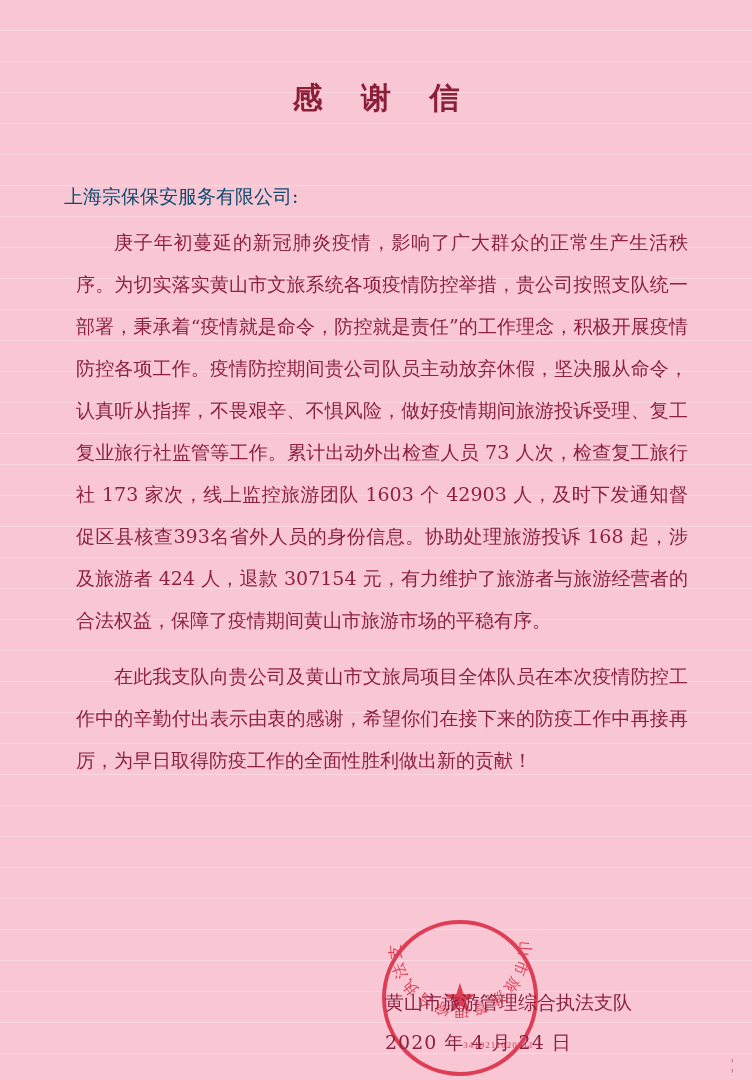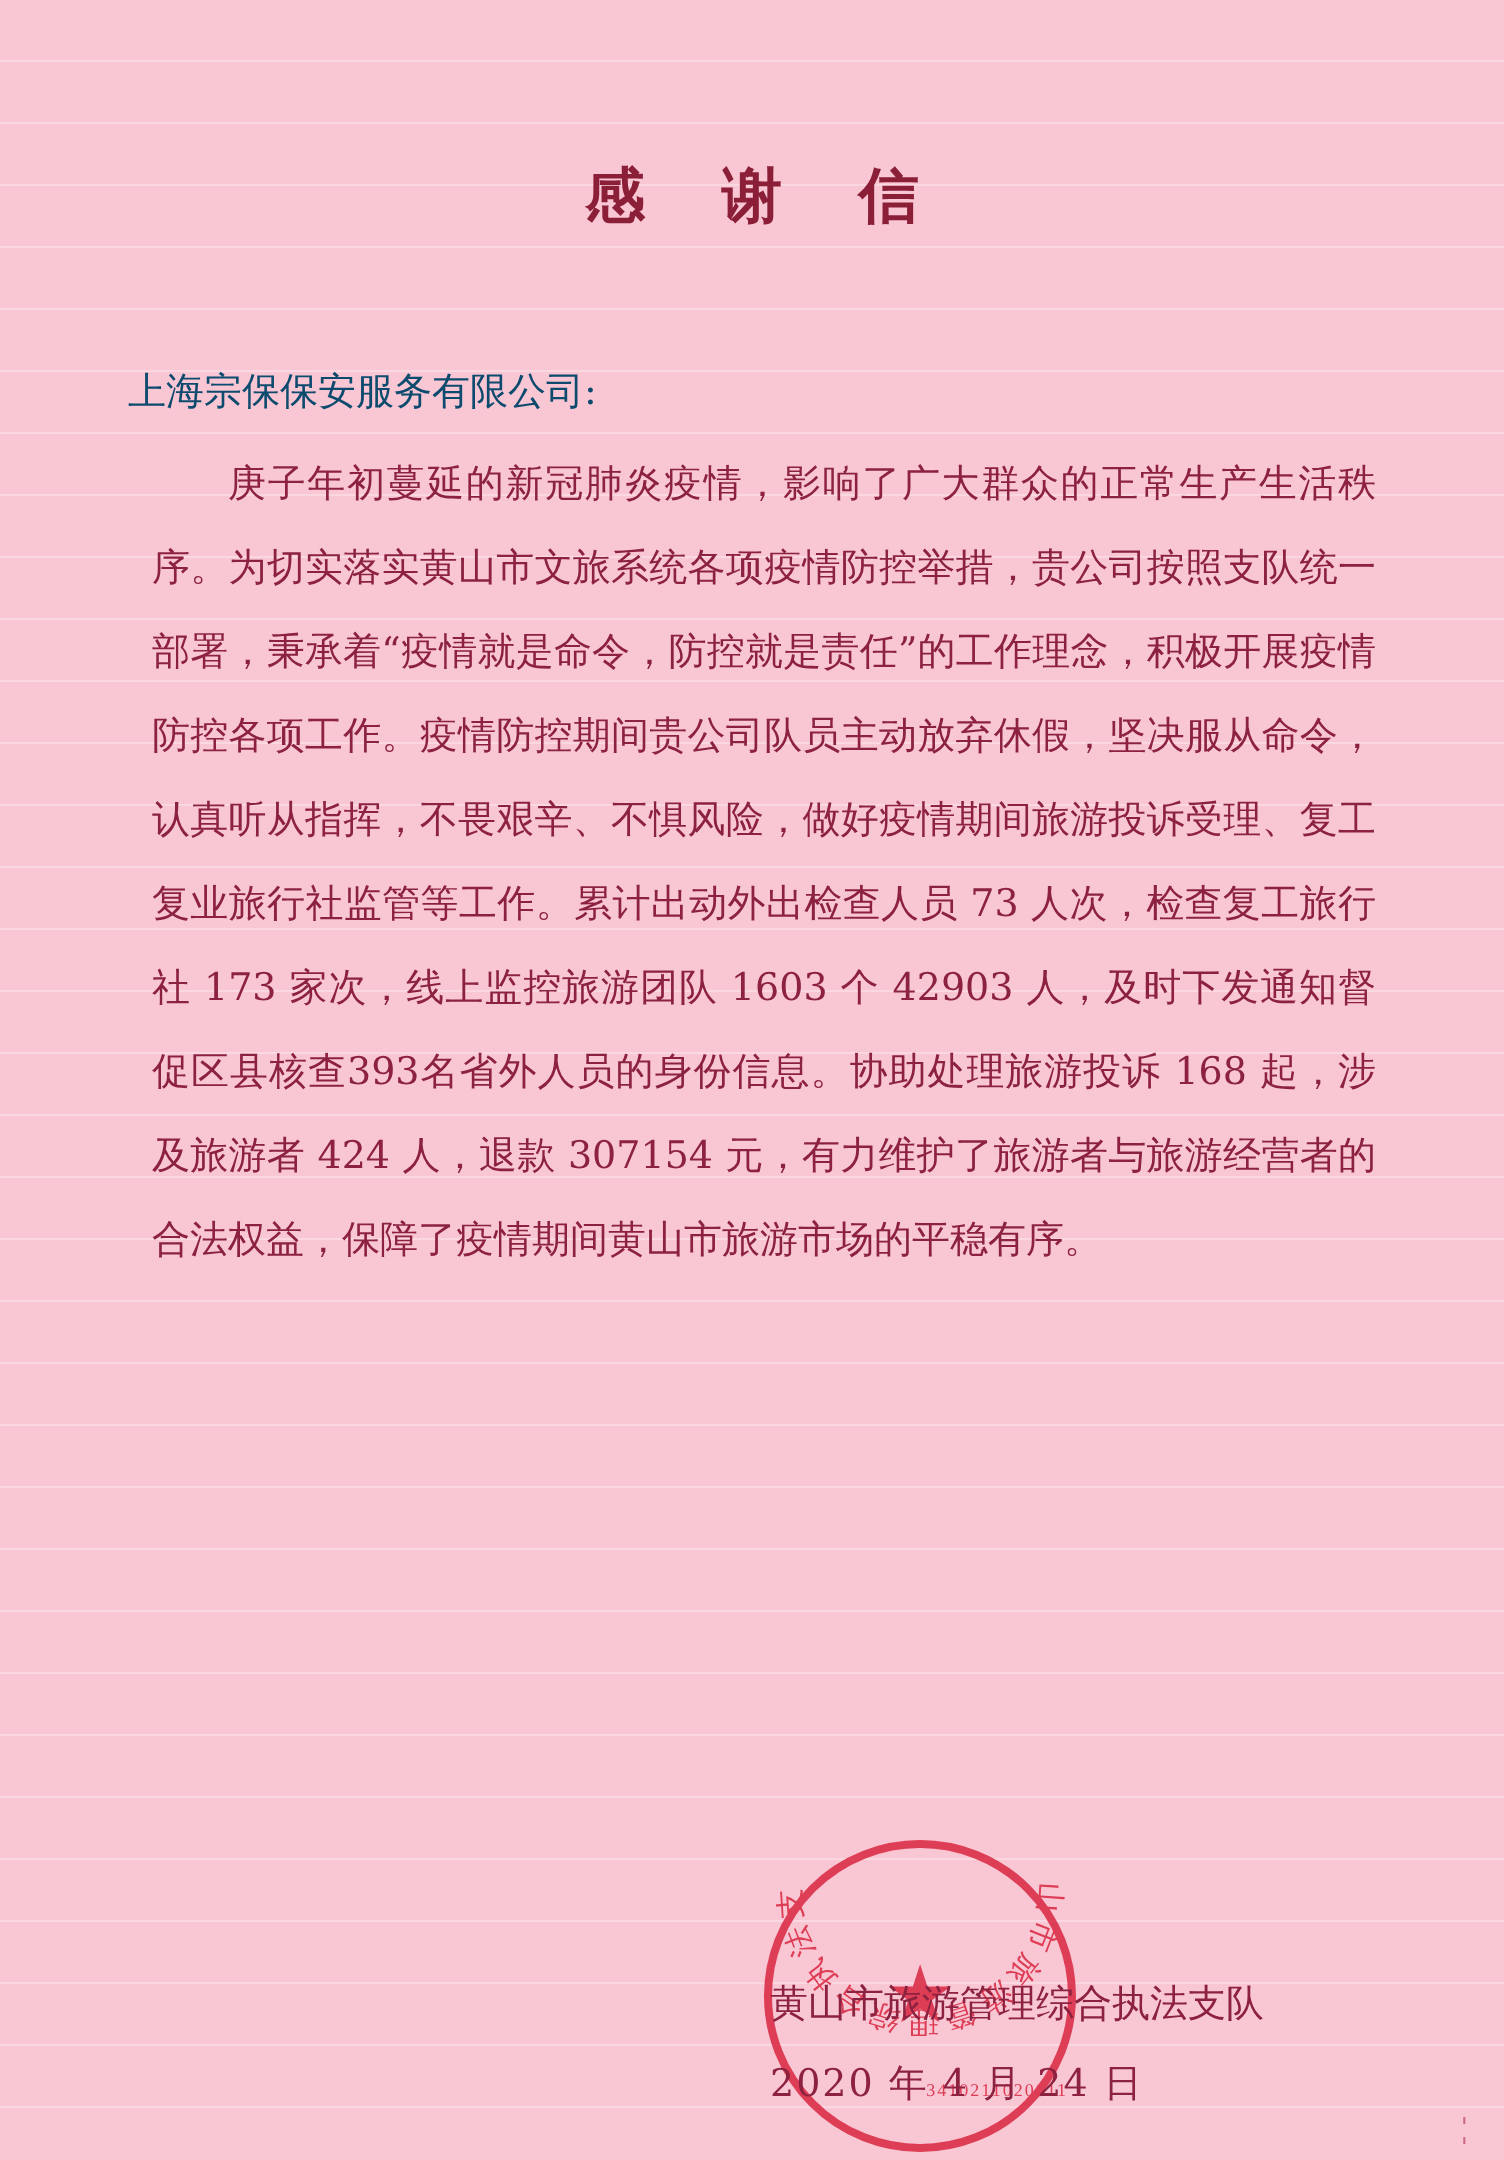--- a/index.html
+++ b/index.html
@@ -133,20 +133,21 @@
 <div class="paper-lines"></div>
 
 <div class="sheet">
 
   <h1 class="doc-title">感 谢 信</h1>
 
   <div class="salutation">上海宗保保安服务有限公司:</div>
 
   <p class="body-para">庚子年初蔓延的新冠肺炎疫情，影响了广大群众的正常生产生活秩序。为切实落实黄山市文旅系统各项疫情防控举措，贵公司按照支队统一部署，秉承着“疫情就是命令，防控就是责任”的工作理念，积极开展疫情防控各项工作。疫情防控期间贵公司队员主动放弃休假，坚决服从命令，认真听从指挥，不畏艰辛、不惧风险，做好疫情期间旅游投诉受理、复工复业旅行社监管等工作。累计出动外出检查人员 73 人次，检查复工旅行社 173 家次，线上监控旅游团队 1603 个 42903 人，及时下发通知督促区县核查393名省外人员的身份信息。协助处理旅游投诉 168 起，涉及旅游者 424 人，退款 307154 元，有力维护了旅游者与旅游经营者的合法权益，保障了疫情期间黄山市旅游市场的平稳有序。</p>
 
+  <p class="body-para p-gap">在此我支队向贵公司及黄山市文旅局项目全体队员在本次疫情防控工作中的辛勤付出表示由衷的感谢，希望你们在接下来的防疫工作中再接再厉，为早日取得防疫工作的全面性胜利做出新的贡献！</p>
 
   <div class="seal">
     <div class="seal-inner">
       <svg width="156" height="156" viewBox="0 0 156 156" aria-hidden="true">
         <defs>
           <path id="sealArc" d="M 78,146 m -60,0 a 60,60 0 1,1 120,0" transform="rotate(180 78 86)" fill="none"></path>
         </defs>
         <text font-size="15" fill="#d8203a" font-family="'DejaVu Sans','Liberation Sans',sans-serif" letter-spacing="3">
           <textPath href="#sealArc" startOffset="50%" text-anchor="middle">黄山市旅游管理综合执法支队</textPath>
         </text>

